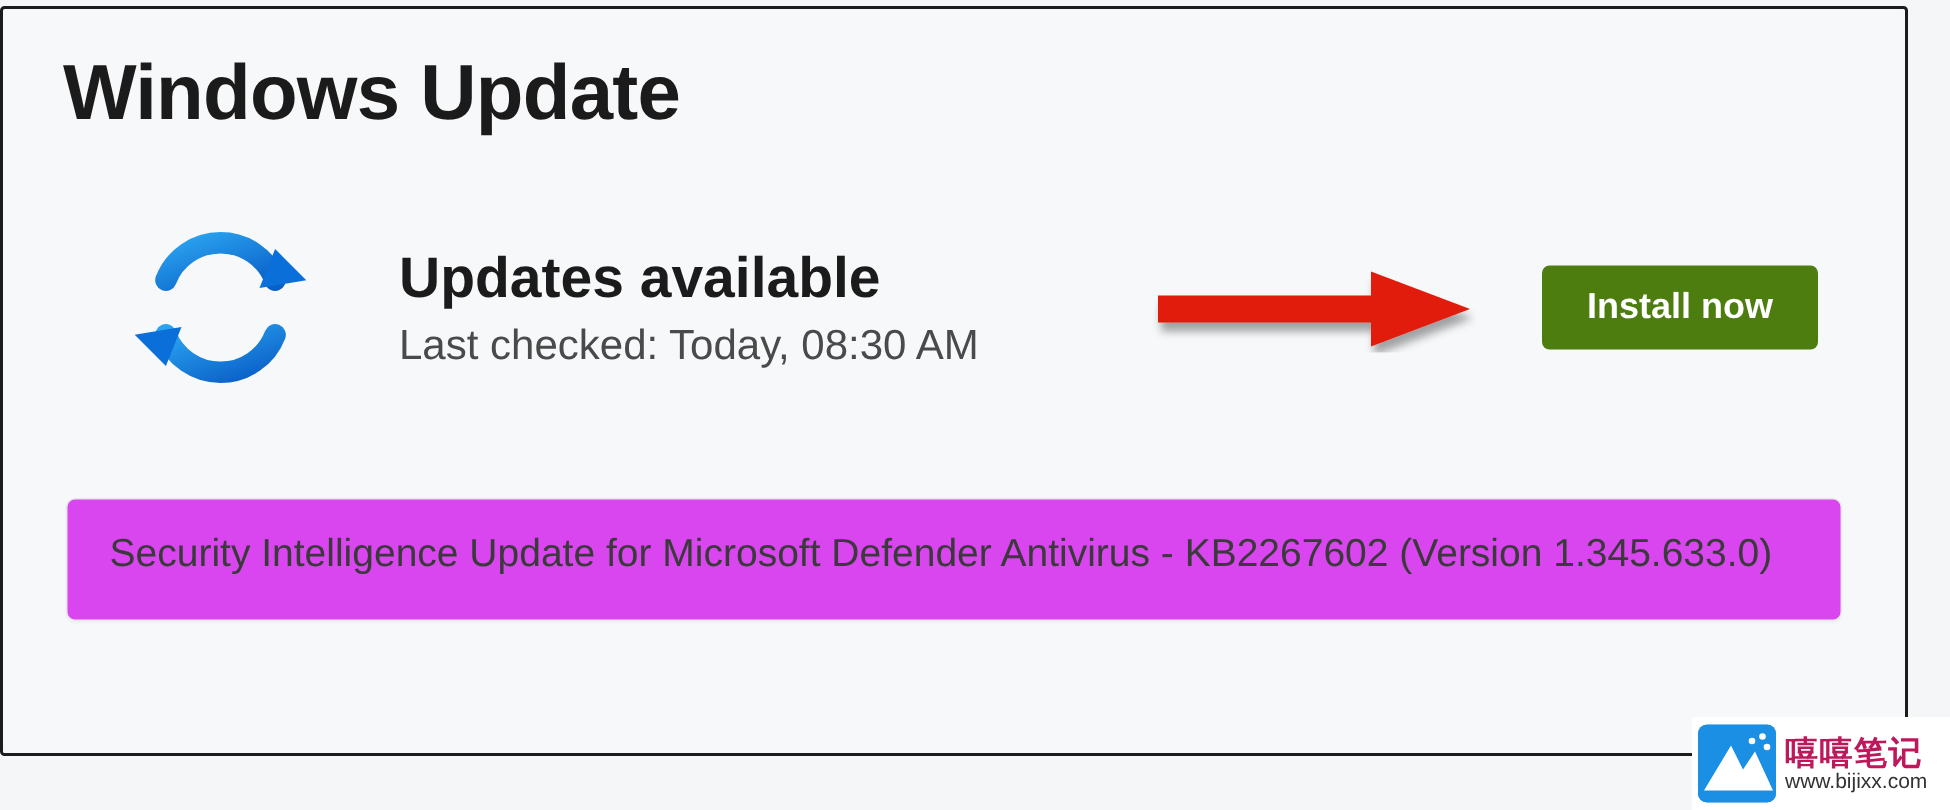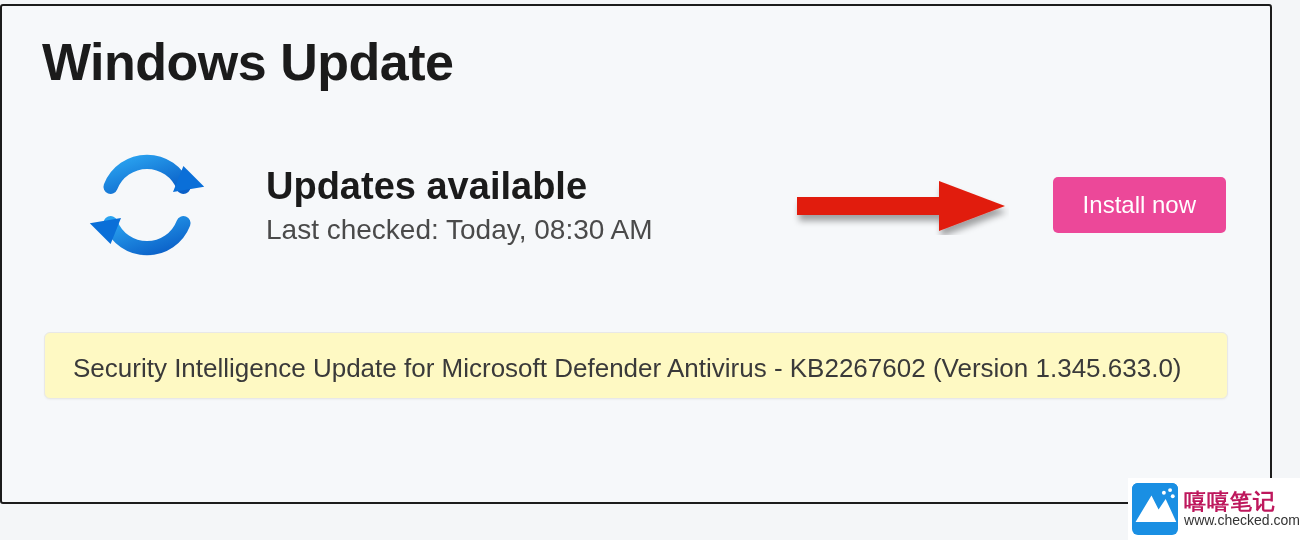--- a/index.html
+++ b/index.html
@@ -48,37 +48,37 @@
     font-size: 28px;
     color: #4a4a4a;
     font-weight: 400;
   }
   .arrow-wrap {
     width: 220px; height: 60px;
     flex-shrink: 0;
     display: flex; align-items: center; justify-content: center;
   }
   .install-btn {
-    background: #ec4899;
+    background: #4d7c0f;
     color: #ffffff;
     border: none;
     border-radius: 5px;
     font-size: 24px;
-    font-weight: 400;
+    font-weight: 700;
     padding: 14px 30px;
     cursor: pointer;
     font-family: inherit;
     flex-shrink: 0;
-    margin-right: 4px;
+    margin-right: 18px;
   }
   .update-card {
-    background: #fef9c3;
+    background: #d946ef;
     border: 1px solid #e8e8e8;
     border-radius: 6px;
-    padding: 18px 28px 12px 28px;
+    padding: 18px 28px 27px 28px;
     margin: 0 2px;
     box-shadow: 0 1px 2px rgba(0,0,0,0.04);
   }
   .update-text {
     font-size: 26px;
     color: #3a3a3a;
     line-height: 1.35;
   }
   .watermark {
     position: absolute;
@@ -164,15 +164,15 @@
     <svg viewBox="0 0 52 52">
       <rect width="52" height="52" fill="#1a8fe3"></rect>
       <polygon points="4,44 22,14 30,30 38,18 50,44" fill="#ffffff"></polygon>
       <circle cx="36" cy="11" r="2.2" fill="#ffffff"></circle>
       <circle cx="43" cy="8" r="2.2" fill="#ffffff"></circle>
       <circle cx="46" cy="15" r="2.2" fill="#ffffff"></circle>
     </svg>
   </div>
   <div class="watermark-txt">
     <div class="watermark-cn">嘻嘻笔记</div>
-    <div class="watermark-url">www.checked.com</div>
+    <div class="watermark-url">www.bijixx.com</div>
   </div>
 </div>
 
 </body></html>

